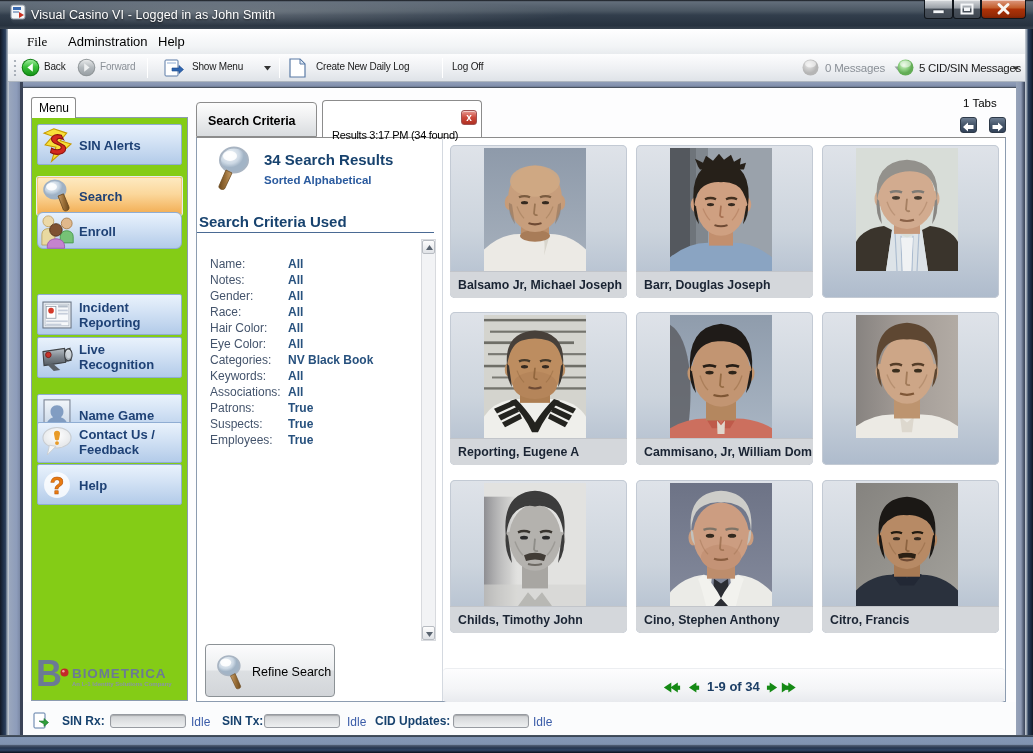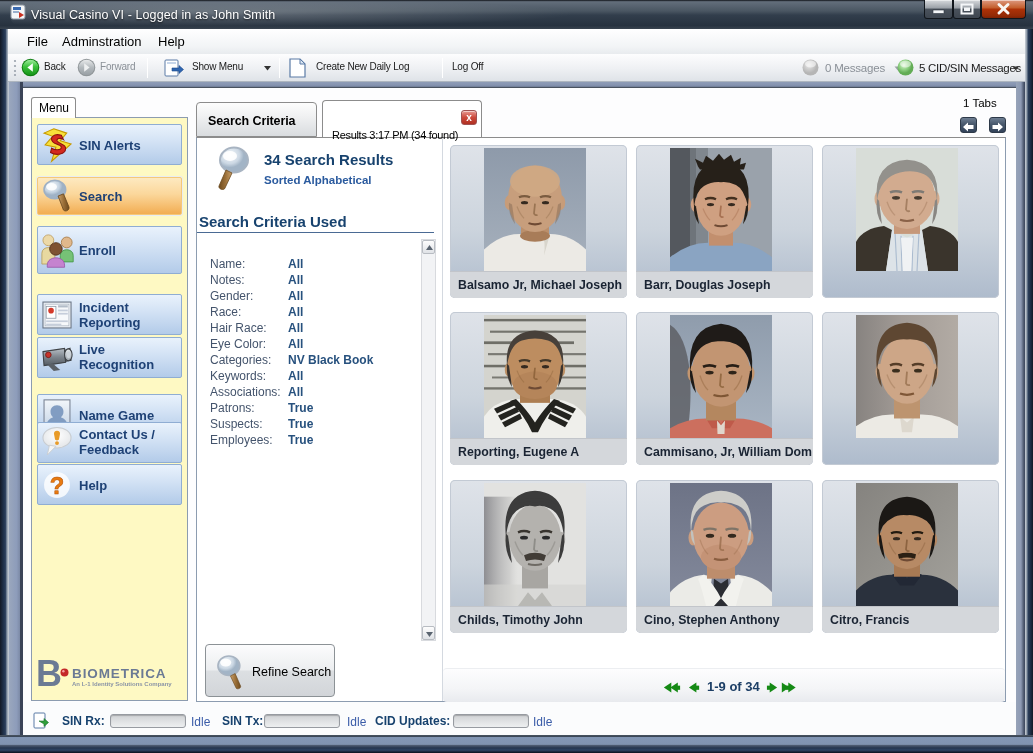--- a/index.html
+++ b/index.html
@@ -41,21 +41,21 @@
   background:linear-gradient(180deg,#ffffff 0%,#f2f4f6 70%,#e8ebee 100%); }
 .menuitem { position:absolute; top:5px; font-size:13px; color:#000; }
 #toolbar { left:8px; top:54px; width:1017px; height:28px;
   background:linear-gradient(180deg,#fdfdfe 0%,#eef0f3 55%,#dfe3e8 100%);
   border-bottom:1px solid #aeb6bf; }
 .tbtext { position:absolute; top:7px; font-size:10px; color:#1a1a1a; white-space:nowrap; letter-spacing:-0.2px; }
 .tbsep { position:absolute; top:4px; width:1px; height:20px; background:#c3c8ce; border-right:1px solid #fff; }
 
 
 #menutab { left:31px; top:97px; width:45px; height:21px; background:#fff; border:1px solid #8c8c8c; border-bottom:none; border-radius:3px 3px 0 0; font-size:12px; color:#000; padding:3px 0 0 7px; z-index:5; }
-#menupanel { left:31px; top:117px; width:157px; height:584px; background:#fef9c3; border:1px solid #8c9cb0; }
+#menupanel { left:31px; top:117px; width:157px; height:584px; background:#84cc16; border:1px solid #8c9cb0; }
 .mbtn { position:absolute; left:5px; width:145px; border:1px solid #8fadd3; border-radius:2px;
   background:linear-gradient(180deg,#e9f2fc 0%,#d4e3f5 40%,#b3cbe9 100%); }
 .mbtn .lbl { position:absolute; left:41px; top:50%; transform:translateY(-50%); font-size:13px; font-weight:bold; color:#1e4175; line-height:15px; }
 .mbtn.sel { background:linear-gradient(180deg,#fde9c0 0%,#fbd79b 45%,#f2ad52 100%); border:1px solid #f5c879; box-shadow:0 0 0 1px #e8ecf2; }
 .micon { position:absolute; left:2px; top:50%; transform:translateY(-50%) scale(1.08); transform-origin:center; }
 
 
 #tab1 { left:196px; top:102px; width:121px; height:35px; border:1px solid #8c8c8c; border-radius:4px 4px 0 0;
   background:linear-gradient(180deg,#fdfdfd 0%,#f0f1f2 40%,#d9dcdf 100%);
   font-size:12.5px; font-weight:bold; color:#000; padding:11px 0 0 11px; letter-spacing:-0.1px; }
@@ -131,22 +131,22 @@
       </g>
     </svg></div>
 <div class="abs" id="lborder"></div>
 <div class="abs" id="rborder"></div>
 <div class="abs" id="bborder"></div>
 <div class="abs" id="bandtop"></div>
 <div class="abs" id="bandleft"></div>
 <div class="abs" id="bandright"></div>
 
 <div class="abs" id="menubar">
-  <div class="menuitem" style="left:19px;">File</div>
-  <div class="menuitem" style="left:54px;text-align:right;">Adminstration</div>
+  <div class="menuitem" style="left:19px;font-family:Liberation Serif, serif;">File</div>
+  <div class="menuitem" style="left:60px;text-align:right;">Adminstration</div>
   <div class="menuitem" style="left:150px;">Help</div>
 </div>
 
 <div class="abs" id="toolbar">
 
   <svg class="abs" style="left:3px;top:4px;" width="8" height="20">
       <g fill="#9aa2ac">
         <circle cx="4" cy="3" r="1.1"></circle>
         <circle cx="4" cy="8" r="1.1"></circle>
         <circle cx="4" cy="13" r="1.1"></circle>
@@ -255,21 +255,21 @@
           </radialGradient>
         <linearGradient id="hand1" x1="0" y1="0" x2="1" y2="0">
             <stop offset="0" stop-color="#caa06a"></stop>
             <stop offset="0.5" stop-color="#9a6f38"></stop>
             <stop offset="1" stop-color="#6e4a1d"></stop>
           </linearGradient>
       </defs>
     </svg>
     <div class="lbl">Search</div>
   </div>
-  <div class="mbtn" style="top:108px;height:48px;">
+  <div class="mbtn" style="top:94px;height:37px;border-radius:6px;">
     <svg class="micon" width="34" height="34" viewBox="0 0 34 34">
       <circle cx="9" cy="8" r="5" fill="#ecd9a8" stroke="#c0a060" stroke-width="0.8"></circle>
       <path d="M3 20 C3 13 15 13 15 20 L15 30 L3 30 Z" fill="#e8d9a0" stroke="#b8a060" stroke-width="0.8"></path>
       <circle cx="26" cy="10" r="5" fill="#e0b88c" stroke="#a87c48" stroke-width="0.8"></circle>
       <path d="M20 22 C20 15 32 15 32 22 L32 28 L20 28 Z" fill="#76c276" stroke="#46984a" stroke-width="0.8"></path>
       <circle cx="16" cy="16" r="5.8" fill="#7e5232" stroke="#54321a" stroke-width="0.8"></circle>
       <path d="M8 31 C8 22 24 22 24 31 L24 33 L8 33 Z" fill="#c583cf" stroke="#9a5aaa" stroke-width="0.8"></path>
     </svg>
     <div class="lbl">Enroll</div>
   </div>
@@ -391,21 +391,21 @@
 <div class="abs" id="scu-rule"></div>
 
 <div class="cl" style="top:257px;">Name:</div>
 <div class="cv" style="top:257px;">All</div>
 <div class="cl" style="top:273px;">Notes:</div>
 <div class="cv" style="top:273px;">All</div>
 <div class="cl" style="top:289px;">Gender:</div>
 <div class="cv" style="top:289px;">All</div>
 <div class="cl" style="top:305px;">Race:</div>
 <div class="cv" style="top:305px;">All</div>
-<div class="cl" style="top:321px;">Hair Race:</div>
+<div class="cl" style="top:321px;">Hair Color:</div>
 <div class="cv" style="top:321px;">All</div>
 <div class="cl" style="top:337px;">Eye Color:</div>
 <div class="cv" style="top:337px;">All</div>
 <div class="cl" style="top:353px;">Categories:</div>
 <div class="cv" style="top:353px;">NV Black Book</div>
 <div class="cl" style="top:369px;">Keywords:</div>
 <div class="cv" style="top:369px;">All</div>
 <div class="cl" style="top:385px;">Associations:</div>
 <div class="cv" style="top:385px;">All</div>
 <div class="cl" style="top:401px;">Patrons:</div>

